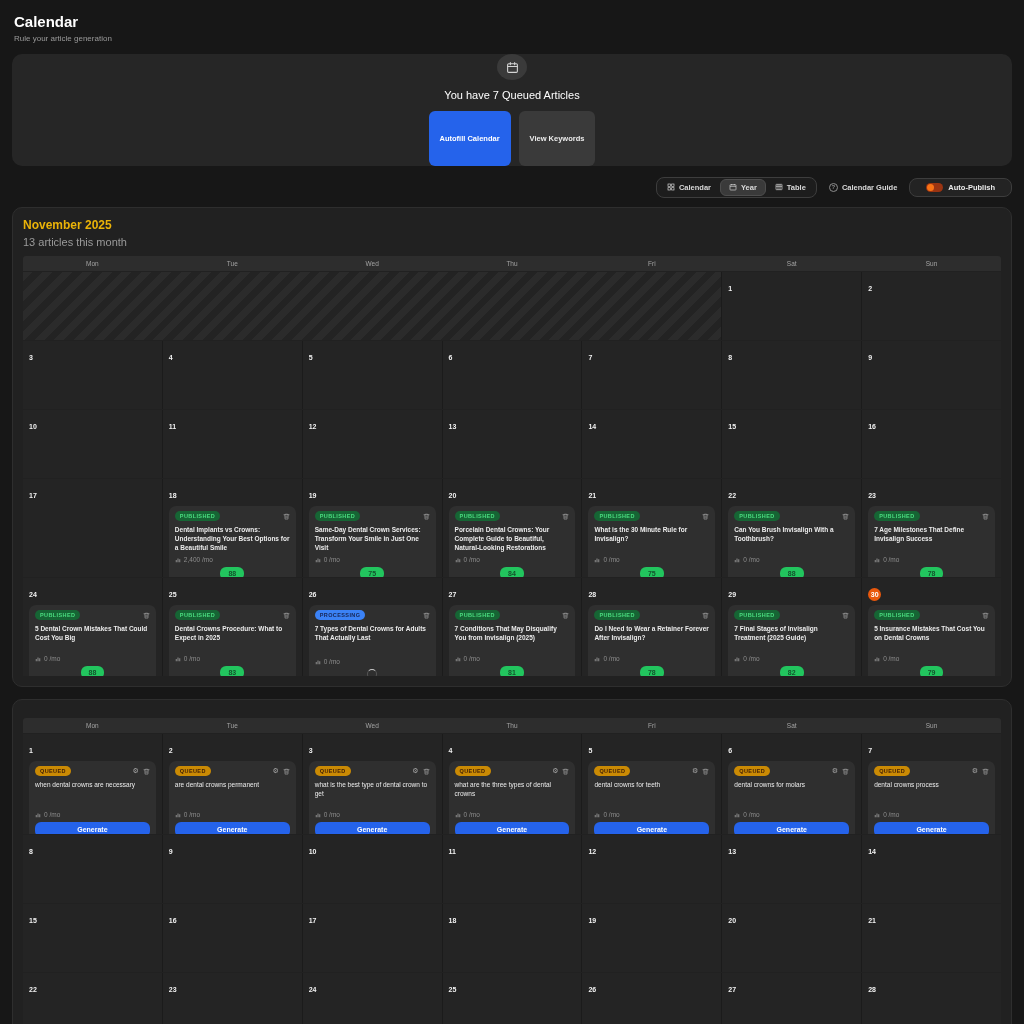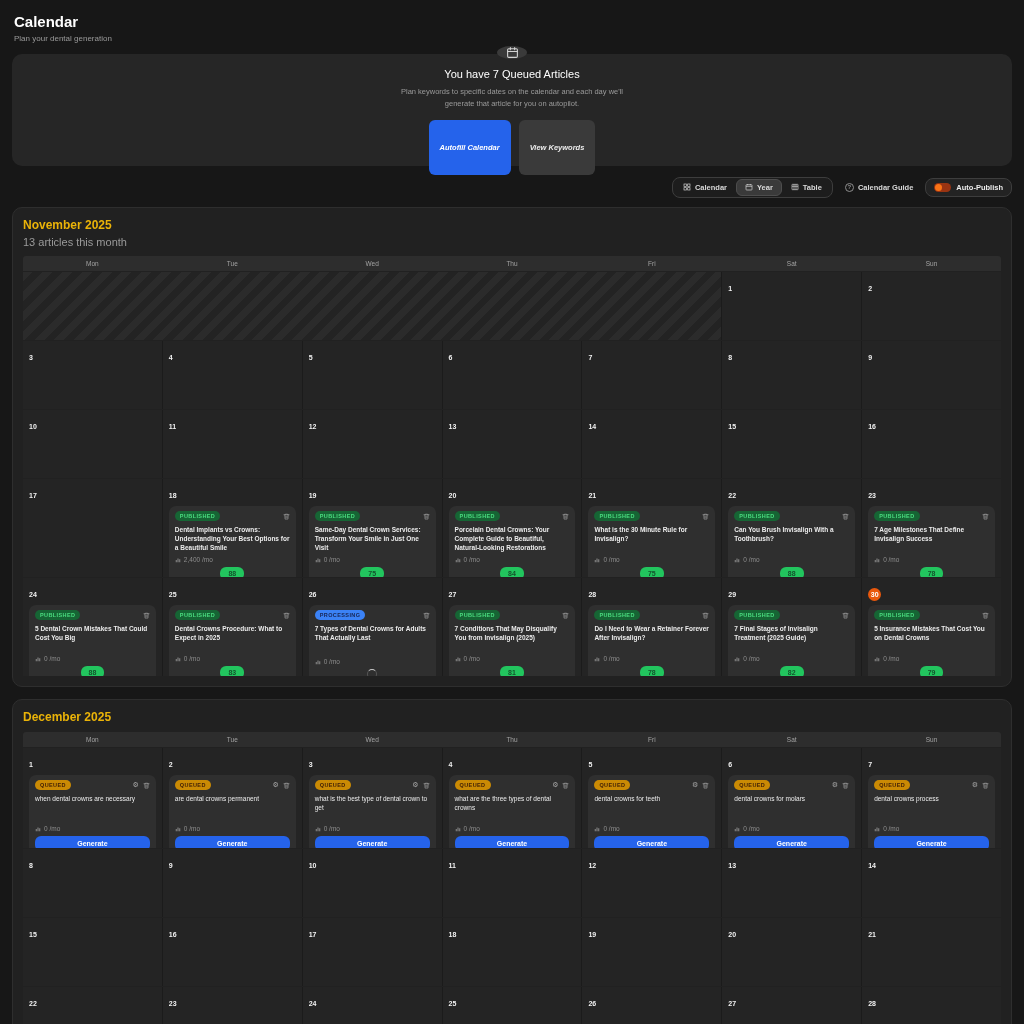--- a/index.html
+++ b/index.html
@@ -26,34 +26,34 @@
   .banner{
     margin:11px 12px 0;height:112px;background:#262626;border-radius:10px;
     display:flex;flex-direction:column;align-items:center;justify-content:center;text-align:center;
   }
   .banner-icon-circle{width:30px;height:30px;border-radius:50%;background:#3a3a3a;
     display:flex;align-items:center;justify-content:center;}
   .banner-title{font-size:11px;font-weight:400;color:#fff;margin-top:9px;}
   .banner-desc{font-size:7.5px;color:var(--muted);margin-top:6px;line-height:1.6;}
   .banner-buttons{display:flex;gap:8px;margin-top:10px;}
   .btn{border:none;cursor:pointer;font-family:inherit;font-size:7.5px;font-weight:700;
-    padding:23px 11px;border-radius:6px;color:#fff;font-style:italic;}
+    padding:23px 11px;border-radius:6px;color:#fff;}
   .btn-primary{background:var(--accent);}
   .btn-secondary{background:#3a3a3a;color:#ececec;}
   
   .toolbar{margin:11px 12px 0;display:flex;justify-content:flex-end;align-items:center;gap:12px;height:20px;}
   .seg{display:flex;align-items:center;border:1px solid #3d3d3d;border-radius:8px;padding:1px;background:#1d1d1d;}
   .seg-item{display:flex;align-items:center;gap:4px;padding:3px 8px;border-radius:6px;
     font-size:7.5px;font-weight:700;color:#d9d9d9;cursor:pointer;border:1px solid transparent;}
   .seg-item.selected{background:#3a3a3a;border-color:#4d4d4d;}
   .guide{display:flex;align-items:flex-end;gap:4px;font-size:7.5px;font-weight:700;color:#d9d9d9;cursor:pointer;}
   .help-circle{width:9px;height:9px;border:1px solid #8d8d8d;border-radius:50%;color:#8d8d8d;
     font-size:6px;display:flex;align-items:center;justify-content:center;font-weight:700;}
   .autopub{display:flex;align-items:center;gap:5px;border:1px solid #3d3d3d;border-radius:8px;
-    padding:4px 8px;background:#232323;font-size:7.5px;font-weight:700;color:#ececec;cursor:pointer;}
+    padding:4px 16px;background:#232323;font-size:7.5px;font-weight:700;color:#ececec;cursor:pointer;}
   .toggle{width:17px;height:9px;border-radius:5px;background:#9a3412;position:relative;}
   .toggle-knob{position:absolute;top:1px;left:1px;width:7px;height:7px;border-radius:50%;background:#f97316;}
   
   .month-panel{margin:10px 12px 12px;background:var(--panel-bg);border:1px solid #2e2e2e;
     border-radius:10px;padding:10px;}
   .month-title{font-size:12px;font-weight:800;color:#eab308;}
   .month-count{font-size:11px;color:var(--muted);margin-top:4px;}
   .weekday-row{display:grid;grid-template-columns:repeat(7,1fr);gap:1px;margin-top:8px;
     background:#2d2d2d;border-radius:3px 3px 0 0;}
   .weekday{font-size:6.5px;color:#a3a3a3;text-align:center;padding:4px 0;}
@@ -86,37 +86,33 @@
   @keyframes spin{to{transform:rotate(360deg);}}
   .generate-btn{width:100%;background:var(--accent);color:#fff;border:none;border-radius:6px;
     font-family:inherit;font-size:7px;font-weight:700;padding:4px 0;cursor:pointer;}
   svg{display:block;}
 </style>
 </head>
 <body>
 
 <div class="page-header">
   <div class="page-title">Calendar</div>
-  <div class="page-subtitle">Plan your dental generation</div>
+  <div class="page-subtitle">Rule your article generation</div>
 </div>
 
 <div class="banner">
   <div class="banner-icon-circle">
     <svg width="13" height="13" viewBox="0 0 24 24" fill="none" stroke="#d4d4d4" stroke-width="2" stroke-linecap="round">
       <rect x="3" y="5" width="18" height="16" rx="2"></rect>
       <line x1="8" y1="3" x2="8" y2="7"></line>
       <line x1="16" y1="3" x2="16" y2="7"></line>
       <line x1="3" y1="10" x2="21" y2="10"></line>
     </svg>
   </div>
   <div class="banner-title">You have 7 Queued Articles</div>
-  <div class="banner-desc">
-    <span>Plan keywords to specific dates on the calendar and each day we'll</span><br>
-    <span>generate that article for you on autopilot.</span>
-  </div>
   <div class="banner-buttons">
     <button class="btn btn-primary">Autofill Calendar</button>
     <button class="btn btn-secondary">View Keywords</button>
   </div>
 </div>
 
 <div class="toolbar">
   <div class="seg">
     <div class="seg-item">
       <svg width="8" height="8" viewBox="0 0 24 24" fill="none" stroke="currentColor" stroke-width="2">
@@ -571,21 +567,20 @@
               </span>
               <span>0 /mo</span>
             </div>
             <div class="card-footer">
               <span class="score-pill">79</span>
             </div>
           </div></div>
       </div>
     </section>
     <section class="month-panel">
-      <div class="month-title">December 2025</div>
       <div class="weekday-row">
         <div class="weekday">Mon</div>
         <div class="weekday">Tue</div>
         <div class="weekday">Wed</div>
         <div class="weekday">Thu</div>
         <div class="weekday">Fri</div>
         <div class="weekday">Sat</div>
         <div class="weekday">Sun</div>
       </div>
       <div class="week-row" style="height: 100px;">

